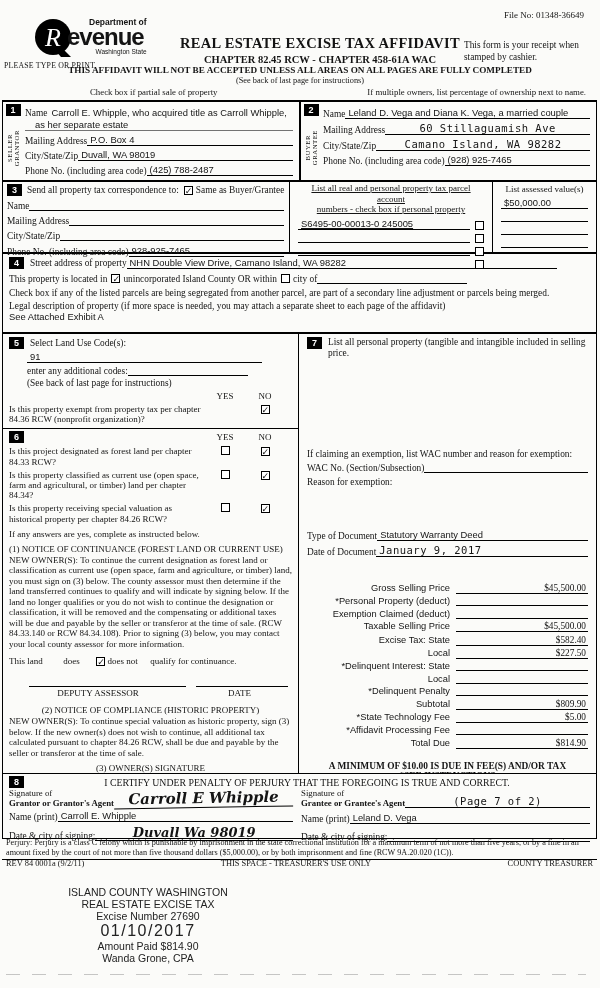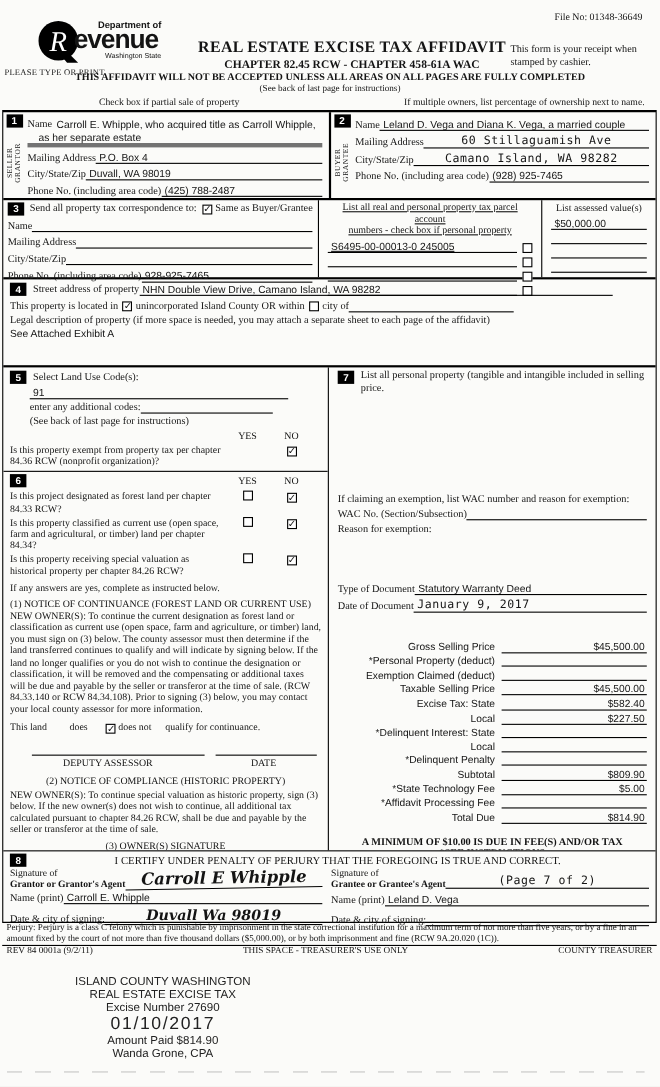--- a/index.html
+++ b/index.html
@@ -76,21 +76,21 @@
   .ncol { width:40px; text-align:center; font-size:9px; flex:none; }
   .s6divider { border-top:1.5px solid #000; margin:4px -6px 0 -6px; }
   .para { font-size:9px; line-height:10.5px; margin-top:5px; text-align:left; }
   .center { text-align:center; }
   .dualline { display:flex; margin-top:12px; }
   .ul { border-bottom:1px solid #000; height:10px; }
   .sublabels { display:flex; font-size:9px; margin-top:1px; }
 
   .mrow { display:flex; align-items:flex-start; margin-top:2.4px; font-family:"Liberation Sans", sans-serif; font-size:9.3px; }
   .mlabel { flex:1; text-align:right; white-space:nowrap; }
-  .mvalue { width:132px; border-bottom:1px solid #000; text-align:right; margin-left:6px; min-height:10px; padding:0 2px; }
+  .mvalue { width:132px; border-bottom:1px solid #000; text-align:right; margin-left:6px; min-height:10px; padding:0 2px;font-family:Liberation Serif, serif; }
 
   
   .rowE { height:64px; padding:2px 6px 0 6px; position:relative; }
   .certline { display:flex; align-items:center; }
   .certtext { flex:1; text-align:center; font-size:9.8px; }
   .sigrow { display:flex; margin-top:1px; }
   .sigcolL { width:292px; padding-right:8px; }
   .sigcolR { flex:1; }
   .siglbl { font-size:8.8px; line-height:9.5px; }
   .sigpair { display:flex; align-items:flex-end; }
@@ -148,21 +148,21 @@
             <span class="vlabel">SELLER</span>
             <span class="vlabel">GRANTOR</span>
           </div>
         </div>
         <div class="afields">
           <div class="fr">
             <span class="lbl">Name</span>
             <span class="val" style="padding-left:4px">Carroll E. Whipple, who acquired title as Carroll Whipple,</span>
           </div>
           <div class="fr" style="margin-top:1px">
-            <span class="fline val" style="border-bottom:4px solid #737373; padding-left:10px">as her separate estate</span>
+            <span class="fline val" style="border-bottom:1px solid #737373; padding-left:10px">as her separate estate</span>
           </div>
           <div class="fr">
             <span class="lbl">Mailing Address</span>
             <span class="fline val">P.O. Box 4</span>
           </div>
           <div class="fr">
             <span class="lbl">City/State/Zip</span>
             <span class="fline val">Duvall, WA 98019</span>
           </div>
           <div class="fr">
@@ -271,20 +271,21 @@
         <span class="fline val" style="flex:none; width:430px">NHN Double View Drive, Camano Island, WA 98282</span>
       </div>
       <div class="line fr" style="align-items:center">
         <span class="lbl">This property is located in</span>
         <span class="cb" style="margin:0 3px 0 4px">✓</span>
         <span class="lbl">unincorporated Island County OR within</span>
         <span class="cb" style="margin:0 3px 0 4px"></span>
         <span class="lbl">city of</span>
         <span class="fline" style="flex:none; width:150px"></span>
       </div>
+      <div class="line" style="font-size:9.4px">Check box if any of the listed parcels are being segregated from another parcel, are part of a secondary line adjustment or parcels being merged.</div>
       <div class="line" style="font-size:9.4px; margin-top:3px">Legal description of property (if more space is needed, you may attach a separate sheet to each page of the affidavit)</div>
       <div class="val">See Attached Exhibit A</div>
     </div>
 
     <div class="rowD">
       <div class="cellD1">
         <div class="fr" style="align-items:center">
           <span class="numbox" style="margin-right:6px">5</span>
           <span class="lbl">Select Land Use Code(s):</span>
         </div>

